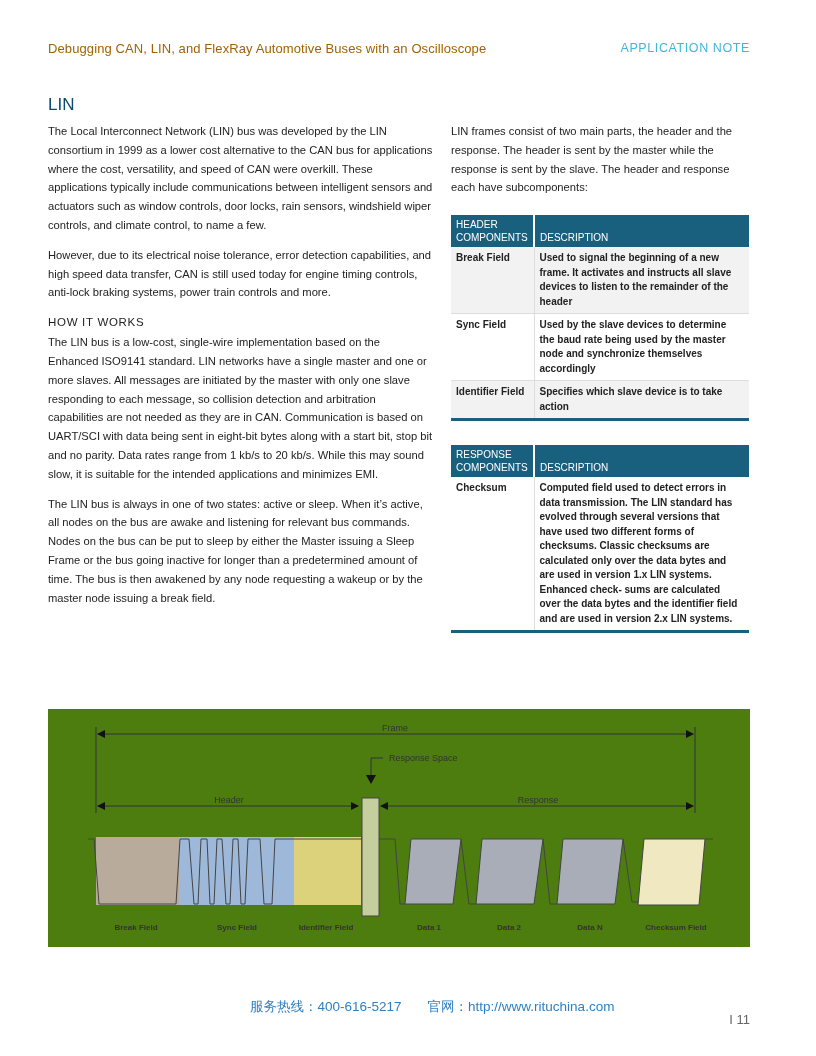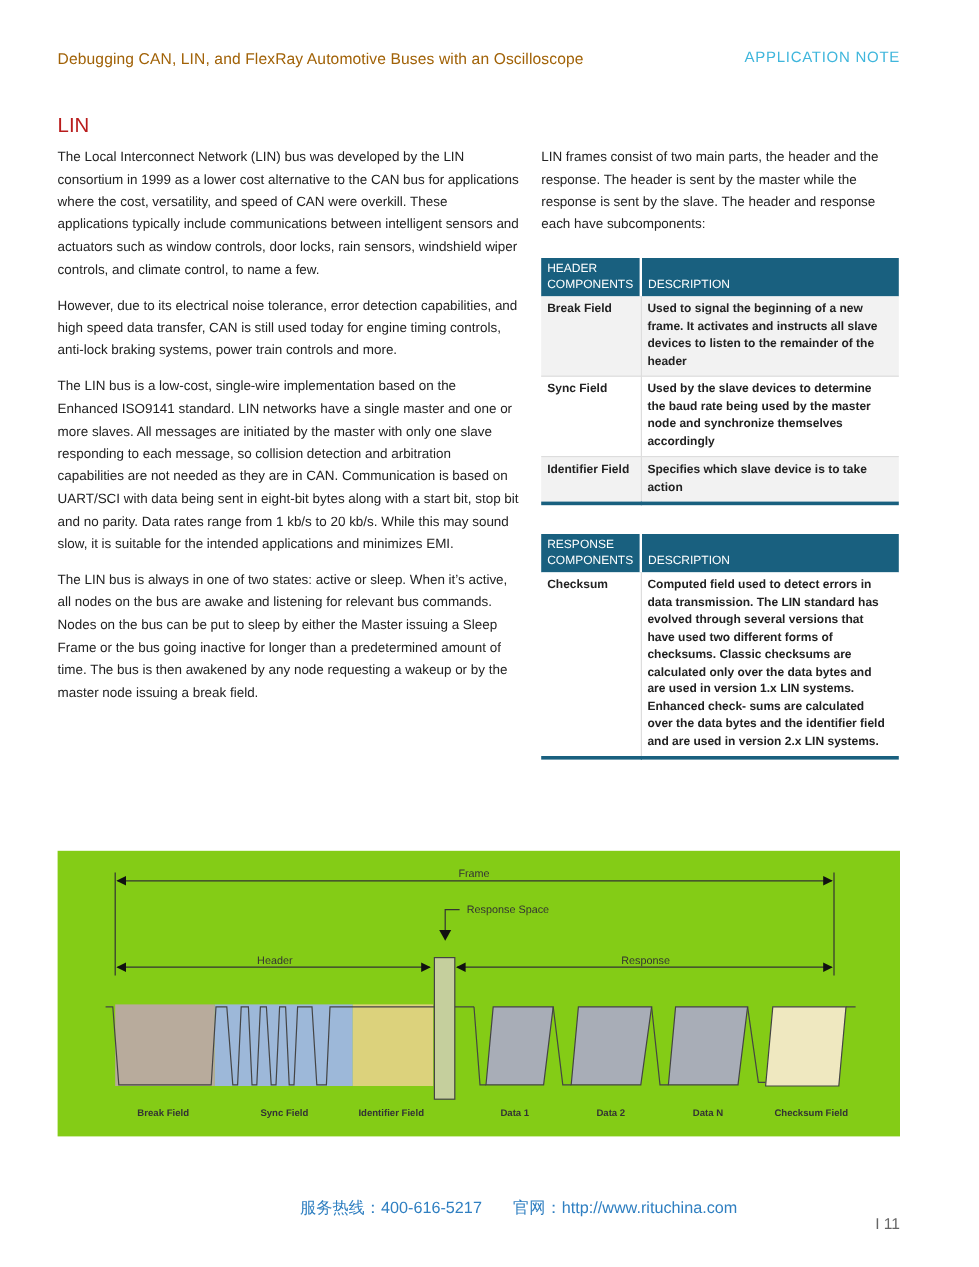--- a/index.html
+++ b/index.html
@@ -1,49 +1,50 @@
 <!DOCTYPE html>
 <html><head>
 <meta charset="utf-8">
 <style>
   html,body{margin:0;padding:0;background:#fff;}
   body{width:816px;height:1056px;position:relative;overflow:hidden;font-family:"Liberation Sans",sans-serif;color:#222;}
   .hdr-title{position:absolute;left:48px;top:41px;font-size:13px;color:#a16207;letter-spacing:0.1px;}
   .hdr-note{position:absolute;right:66px;top:41px;font-size:12.5px;color:#3fb6dc;letter-spacing:0.6px;}
-  .section-title{position:absolute;left:48px;top:95px;font-size:17px;color:#b91c1c;font-weight:normal;}
+  .section-title{position:absolute;left:48px;top:95px;font-size:17px;color:#0c4a6e;font-weight:normal;}
   .col-left{position:absolute;left:48px;top:122px;width:385px;}
   .col-right{position:absolute;left:451px;top:122px;width:300px;}
   p{margin:0 0 11px 0;font-size:11.2px;line-height:18.8px;color:#222;}
   .subhead{font-size:11.5px;letter-spacing:0.7px;color:#222;margin:14px 0 5px 0;}
   table{border-collapse:collapse;width:298px;font-family:"Liberation Sans",sans-serif;font-size:10px;border-bottom:3px solid #19607f;}
   th{background:#19607f;color:#fff;text-align:left;font-weight:normal;vertical-align:bottom;padding:3px 5px 3px 5px;font-size:10px;line-height:13px;}
   th.c1{width:72px;border-right:2px solid #fff;}
   td{vertical-align:top;padding:4px 5px 4px 5px;line-height:14.5px;color:#222;font-size:10px;font-weight:bold;}
   td.c1{width:72px;font-weight:bold;white-space:nowrap;border-right:1px solid #ddd;}
   tr.r0 td{background:#f2f2f2;border-bottom:1px solid #ddd;}
   tr.r1 td{background:#fff;border-bottom:1px solid #ddd;}
   tr.r2 td{background:#f2f2f2;}
   .tbl1{margin-top:18px;}
   .tbl2{margin-top:24px;}
-  .diagram{position:absolute;left:48px;top:709px;width:702px;height:238px;background:#84cc16;}
+  .diagram{position:absolute;left:48px;top:709px;width:702px;height:238px;background:#4d7c0f;}
   .footer-cn{position:absolute;left:250px;top:998px;font-size:13.5px;color:#2f7fc1;}
   .footer-cn .sep{display:inline-block;width:26px;}
   .page-num{position:absolute;right:66px;top:1012px;font-size:13px;color:#666;}
 </style>
 </head>
 <body>
 
 <div class="hdr-title">Debugging CAN, LIN, and FlexRay Automotive Buses with an Oscilloscope</div>
 <div class="hdr-note">APPLICATION NOTE</div>
 
 <div class="section-title">LIN</div>
 
 <div class="col-left">
   <p>The Local Interconnect Network (LIN) bus was developed by the LIN consortium in 1999 as a lower cost alternative to the CAN bus for applications where the cost, versatility, and speed of CAN were overkill. These applications typically include communications between intelligent sensors and actuators such as window controls, door locks, rain sensors, windshield wiper controls, and climate control, to name a few.</p>
   <p>However, due to its electrical noise tolerance, error detection capabilities, and high speed data transfer, CAN is still used today for engine timing controls, anti-lock braking systems, power train controls and more.</p>
+  <div class="subhead">HOW IT WORKS</div>
   <p>The LIN bus is a low-cost, single-wire implementation based on the Enhanced ISO9141 standard. LIN networks have a single master and one or more slaves. All messages are initiated by the master with only one slave responding to each message, so collision detection and arbitration capabilities are not needed as they are in CAN. Communication is based on UART/SCI with data being sent in eight-bit bytes along with a start bit, stop bit and no parity. Data rates range from 1 kb/s to 20 kb/s. While this may sound slow, it is suitable for the intended applications and minimizes EMI.</p>
   <p>The LIN bus is always in one of two states: active or sleep. When it’s active, all nodes on the bus are awake and listening for relevant bus commands. Nodes on the bus can be put to sleep by either the Master issuing a Sleep Frame or the bus going inactive for longer than a predetermined amount of time. The bus is then awakened by any node requesting a wakeup or by the master node issuing a break field.</p>
 </div>
 
 <div class="col-right">
   <p>LIN frames consist of two main parts, the header and the response. The header is sent by the master while the response is sent by the slave. The header and response each have subcomponents:</p>
 
   <table class="tbl1">
     <thead>
       <tr>

